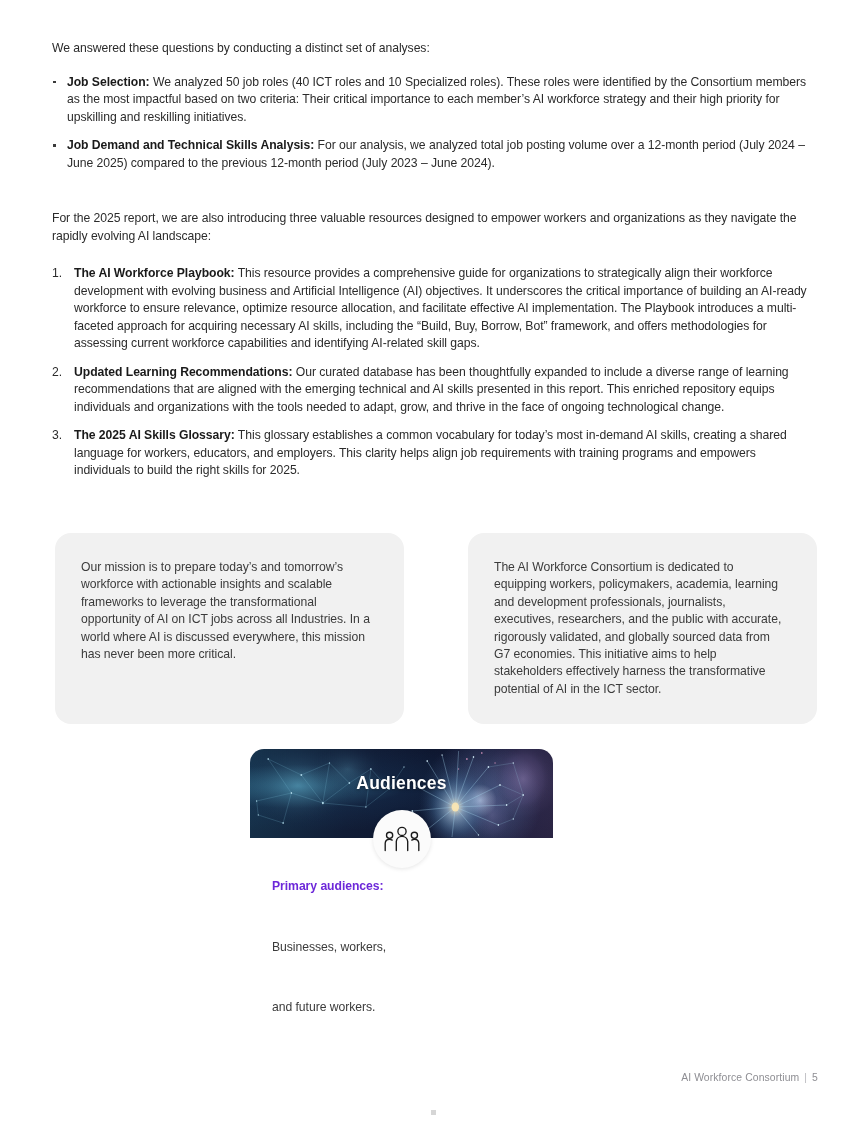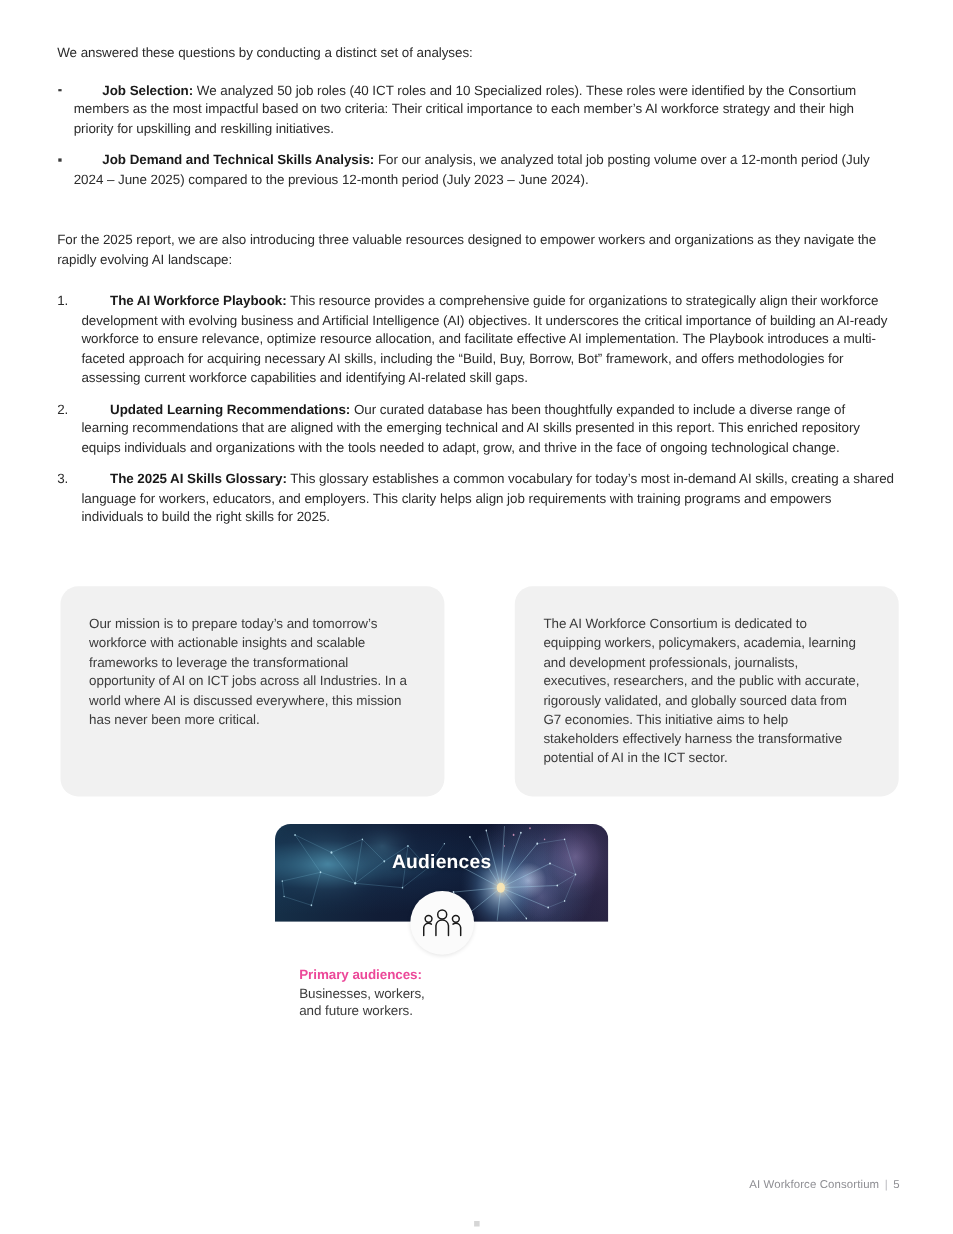--- a/index.html
+++ b/index.html
@@ -62,21 +62,20 @@
     left: 1px;
     top: 7px;
     width: 2.6px;
     height: 2.6px;
     background: #3a3a3a;
   }
 
   b.lead, .lead {
     font-weight: bold;
     color: #1a1a1a;
-    margin-left: 26px;
   }
 
   
   .gap-big { height: 38px; }
   .gap-mid { height: 20px; }
 
   
   .numlist {
     list-style: none;
     margin: 0;
@@ -180,29 +179,30 @@
     position: absolute;
     left: 22px;
     top: 129px;
     width: 344px;
     display: flex;
   }
   .aud-col { width: 172px; }
   .aud-col .h {
     font-size: 12.2px;
     font-weight: bold;
-    color: #ec4899;
+    color: #6d28d9;
     line-height: 16.5px;
     letter-spacing: -0.05px;
   }
   .aud-col .b {
     font-size: 12.2px;
     color: #3b3b3b;
     line-height: 16.5px;
     letter-spacing: -0.05px;
+    margin-top: 44px;
   }
 
   
   .footer {
     position: absolute;
     right: 48px;
     top: 1072px;
     font-size: 10.4px;
     color: #8e8e93;
     letter-spacing: 0.1px;

